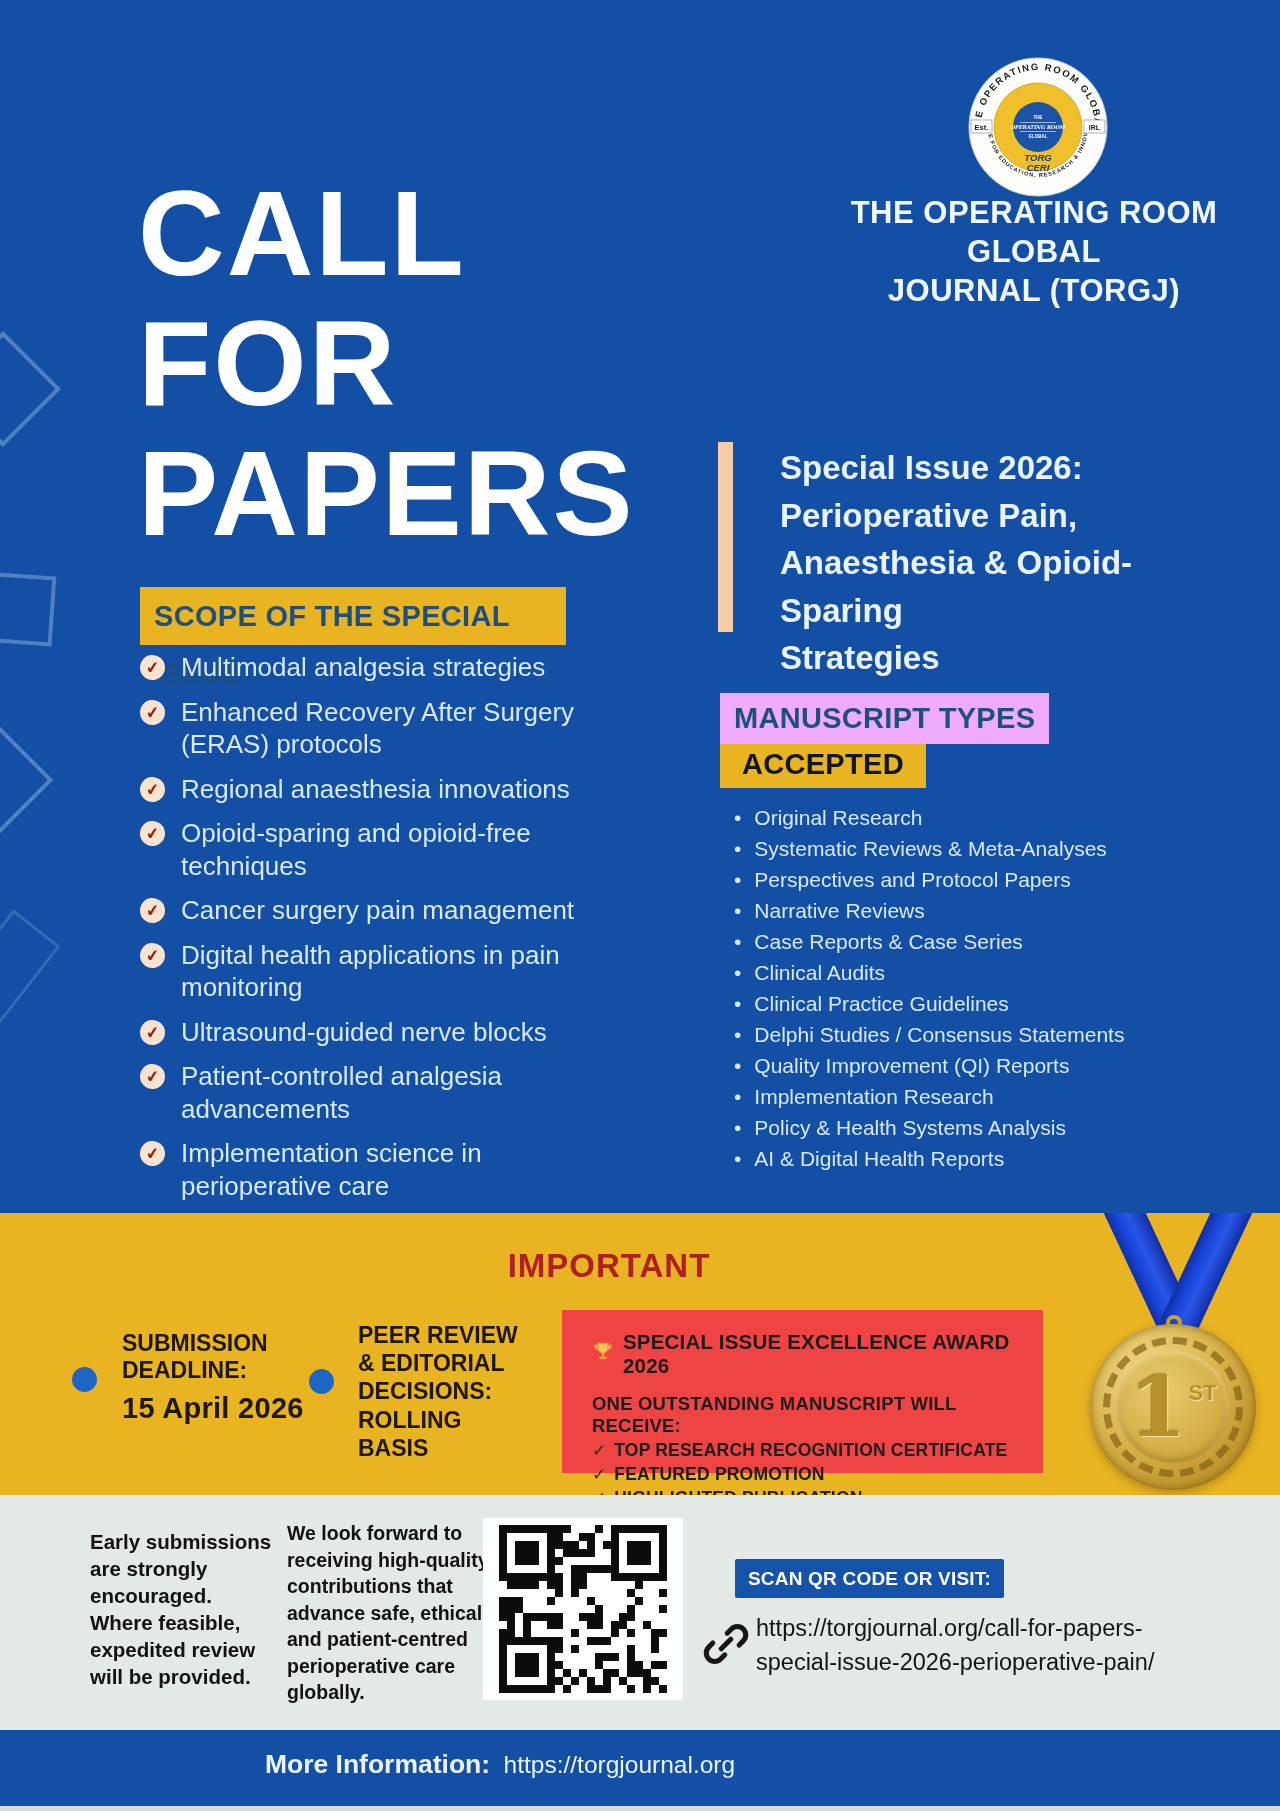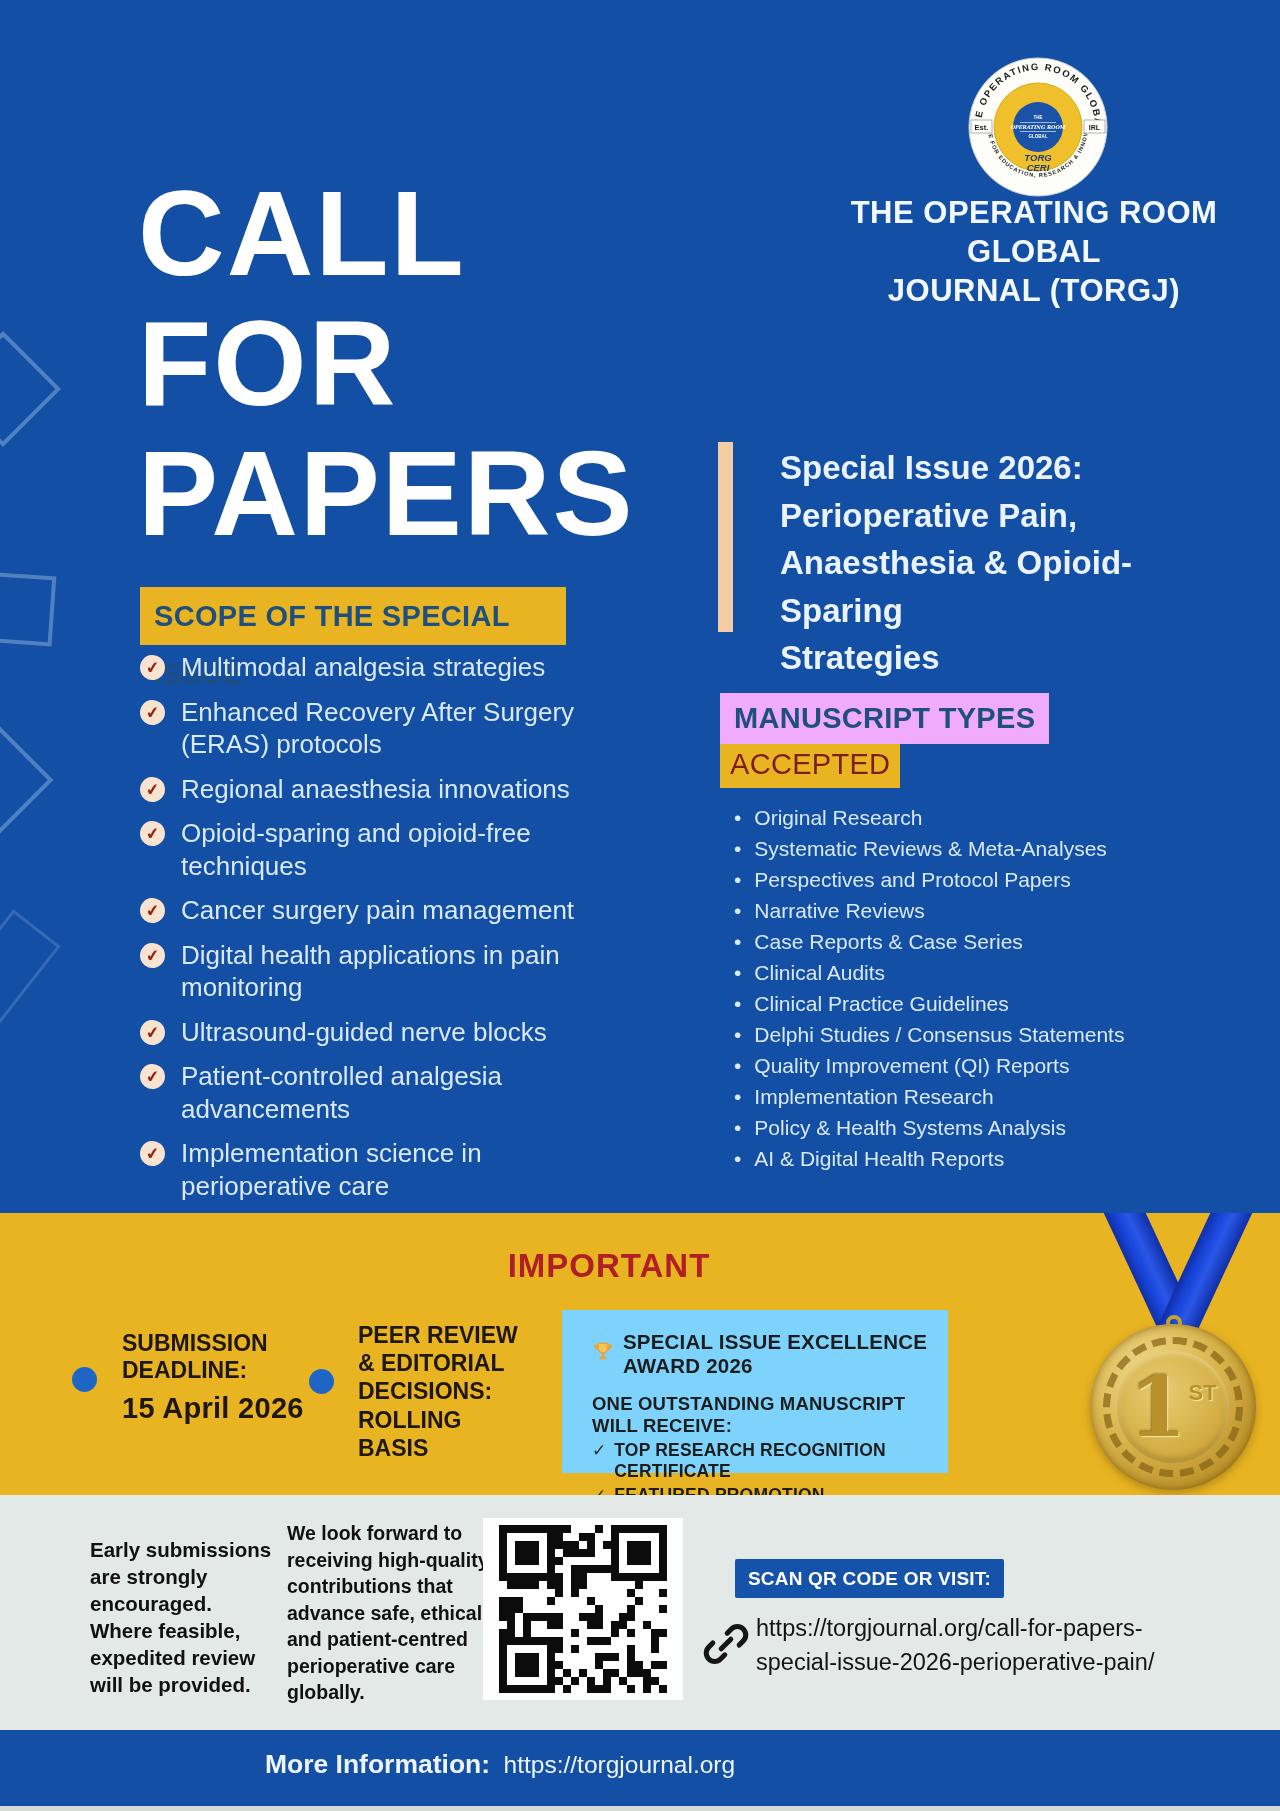--- a/index.html
+++ b/index.html
@@ -36,43 +36,43 @@
   .scope-item { display:flex; gap:16px; margin-bottom:12px; align-items:flex-start; }
   .check-badge { flex:0 0 auto; width:25px; height:25px; margin-top:4px; border-radius:50%;
     background:#F8E3D0; color:#93230D; font-size:16px; line-height:25px; text-align:center;
     font-weight:bold; transform:rotate(-8deg); }
   .scope-text { font-size:26px; line-height:32.5px; color:#D9E9F7; width:418px; }
 
   
   .mt-head { position:absolute; left:720px; top:693px; }
   .mt-head .row1 { display:inline-block; background:#f0abfc; color:#1E4F7E; font-weight:bold;
     font-size:29px; height:51px; line-height:51px; padding:0 14px; letter-spacing:.3px; }
-  .mt-head .row2 { display:block; width:fit-content; background:#E9B422; color:#7f1d1d; font-weight:normal;
-    font-size:29px; height:44px; line-height:40px; padding:0 10px; letter-spacing:.3px; }
+  .mt-head .row2 { display:block; width:fit-content; background:#E9B422; color:#0f172a; font-weight:bold;
+    font-size:29px; height:44px; line-height:40px; padding:0 22px; letter-spacing:.3px; }
   .mt-list { position:absolute; left:734px; top:807px; width:480px; }
   .mt-item { display:flex; gap:13px; margin-bottom:9px; align-items:flex-start; }
   .mt-dot { color:#D9E9F7; font-size:21px; line-height:22px; }
   .mt-text { font-size:21px; line-height:22px; color:#D9E9F7; }
 
   
   .band-yellow { position:absolute; left:0; top:1213px; width:1280px; height:282px; background:#E9B422; overflow:hidden; }
   .band-gray { position:absolute; left:0; top:1495px; width:1280px; height:235px; background:#E3E9E6; }
   .band-bottom { position:absolute; left:0; top:1730px; width:1280px; height:81px; background:#134FA5;padding-left:16px; }
   .page-edge { position:absolute; left:0; top:1806px; width:1280px; height:5px; background:#D7DBD7; }
 
   
   .important-head { position:absolute; left:459px; top:34px; width:300px; text-align:center;
     color:#B01F24; font-weight:bold; font-size:33px; letter-spacing:1px; }
   .blue-dot { position:absolute; width:25px; height:25px; border-radius:50%; background:#1E66C6; }
   .dot1 { left:72px; top:154px; } .dot2 { left:309px; top:156px; }
   .deadline { position:absolute; left:122px; top:117px; color:#1F1812; }
   .deadline .lbl { font-weight:bold; font-size:23px; line-height:27px; }
   .deadline .date { font-weight:bold; font-size:29px; margin-top:8px; letter-spacing:.3px; }
   .peer { position:absolute; left:358px; top:108px; color:#1F1812; font-weight:bold; font-size:23px; line-height:28.2px; }
-  .award-box { position:absolute; left:562px; top:97px; width:386px; height:163px; background:#7dd3fc; padding:20px 0 0 30px; }
+  .award-box { position:absolute; left:562px; top:97px; width:481px; height:163px; background:#ef4444; padding:20px 0 0 30px; }
   .award-title-row { display:flex; gap:9px; align-items:center; }
   .award-title { font-weight:bold; font-size:20.5px; color:#1D1D1D; letter-spacing:.2px; }
   .award-sub { margin-top:15px; font-weight:bold; font-size:18.5px; color:#1D1D1D; letter-spacing:.2px; }
   .benefit { display:flex; gap:8px; margin-top:3px; align-items:baseline; }
   .benefit .tick { font-size:17px; font-weight:bold; color:#2A2A2A; }
   .benefit .btext { font-weight:bold; font-size:17.5px; color:#1D1D1D; letter-spacing:.2px; }
 
   
   .ribbon { position:absolute; width:38px; height:140px; background:linear-gradient(90deg,#0F2FA8,#1946DB 30%,#2A57E8 55%,#0F2FA8); }
   .ribbon-l { left:1102px; top:-8px; transform:rotate(-25deg); transform-origin:50% 0; }
@@ -85,21 +85,21 @@
   .medal-inner { position:absolute; inset:27px; border-radius:50%;
     background:radial-gradient(circle at 40% 35%, #E8CC72, #D4AF45 60%, #C39A2E);
     box-shadow:inset 0 2px 6px rgba(255,240,190,.7), inset 0 -3px 6px rgba(110,80,10,.5);
     display:flex; align-items:center; justify-content:center; }
   .medal-num { font-family:"DejaVu Serif","Liberation Serif",serif; font-weight:bold; font-size:82px; color:#B8912A;
     text-shadow:1px 1px 1px rgba(255,242,190,.9), -1px -1px 2px rgba(90,60,0,.55); line-height:1; }
   .medal-st { font-family:Liberation Sans, sans-serif; font-weight:bold; font-size:22px; color:#B8912A;
     text-shadow:1px 1px 1px rgba(255,242,190,.9); margin:-28px 0 0 2px; }
 
   
-  .note1 { position:absolute; left:90px; top:33px; color:#111; font-weight:bold; font-size:20.5px; line-height:27px;margin-top:8px; }
+  .note1 { position:absolute; left:90px; top:33px; color:#111; font-weight:bold; font-size:20.5px; line-height:27px; }
   .note2 { position:absolute; left:287px; top:25px; color:#111; font-weight:bold; font-size:19.5px; line-height:26.5px; }
   .qr-tile { position:absolute; left:483px; top:23px; width:200px; height:182px; background:#fff;
     display:flex; align-items:center; justify-content:center; }
   .qr-grid { display:grid; grid-template-columns:repeat(21,8px); grid-auto-rows:8px; }
   .q1 { background:#0c0c0c; } .q0 { background:#fff; }
   .scan-badge { position:absolute; left:735px; top:64px; height:39px; background:#1552A9; color:#fff;
     font-weight:bold; font-size:19px; line-height:39px; padding:0 13px; letter-spacing:.2px; border-radius:2px; }
   .link-icon { position:absolute; left:702px; top:125px; width:48px; height:48px; }
   .url-text { position:absolute; left:756px; top:117px; color:#141414; font-size:23.5px; line-height:33.5px; }
 

